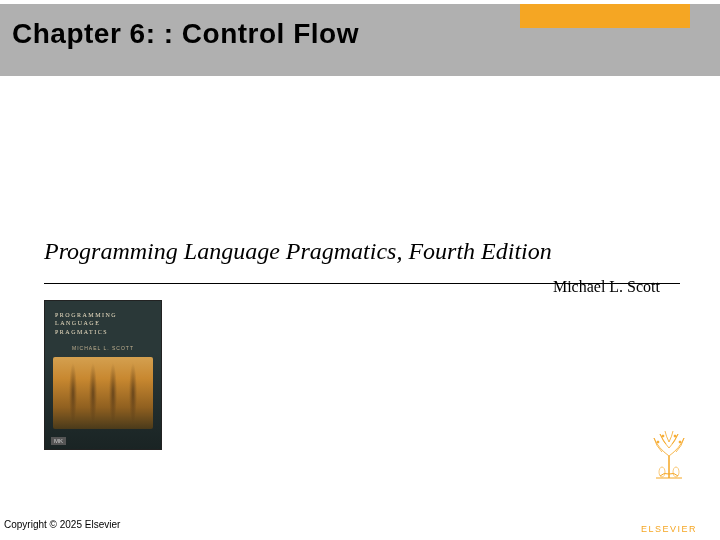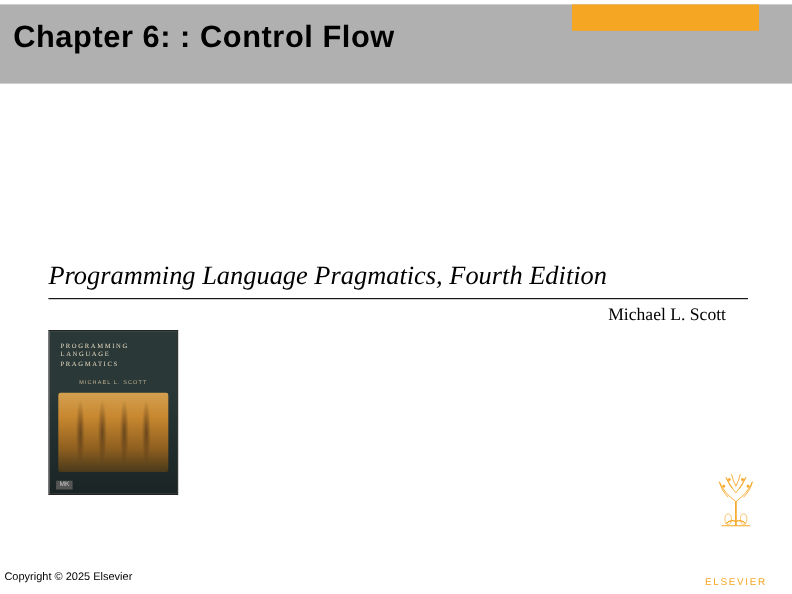--- a/index.html
+++ b/index.html
@@ -45,21 +45,21 @@
     .book-title {
       position: absolute;
       top: 238px;
       left: 44px;
       right: 40px;
       font-family: 'Times New Roman', Times, serif;
       font-style: italic;
       font-size: 24px;
       color: #000;
       border-bottom: 1.5px solid #000;
-      padding-bottom: 6px;
+      padding-bottom: 18px;
     }
     .author {
       position: absolute;
       top: 278px;
       right: 60px;
       font-family: 'Times New Roman', Times, serif;
       font-size: 16px;
       color: #000;
     }
     .book-cover {

